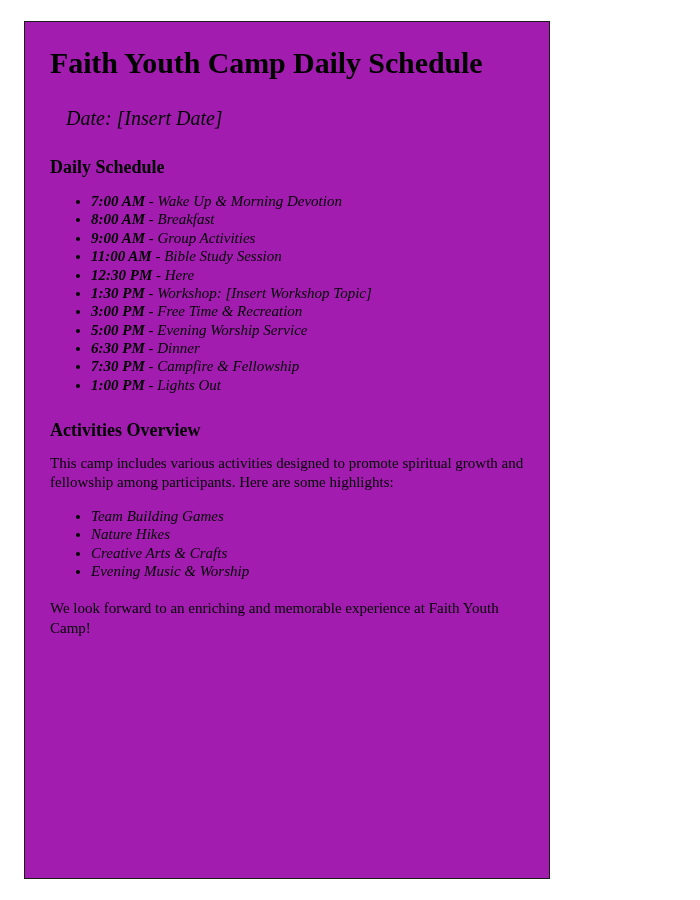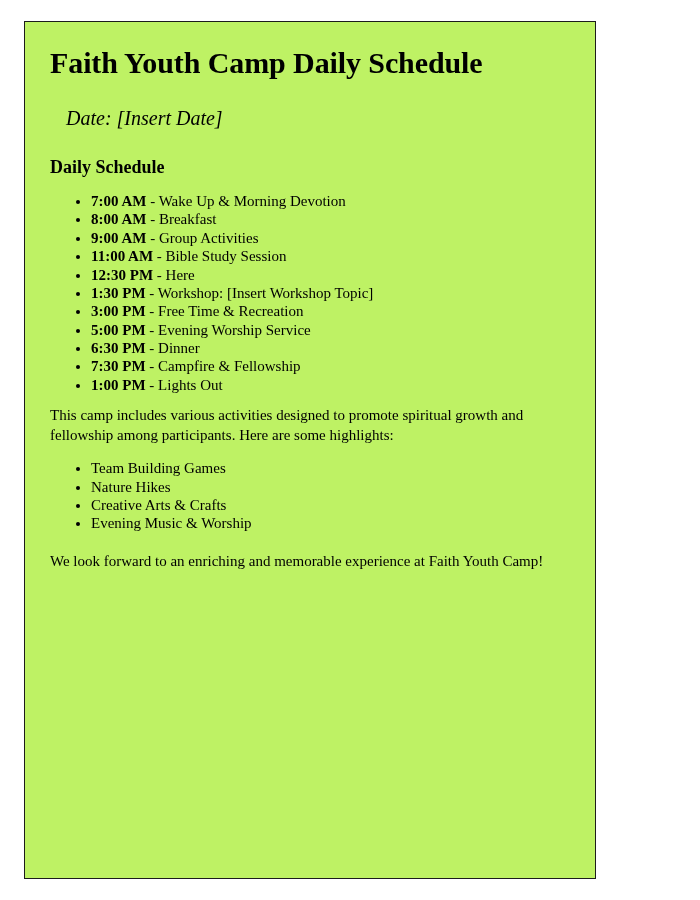--- a/index.html
+++ b/index.html
@@ -12,25 +12,25 @@
     height: 900px;
     font-family: "Liberation Serif", "DejaVu Serif", serif;
     color: #000000;
     overflow: hidden;
   }
 
   .page-frame {
     position: absolute;
     left: 24px;
     top: 21px;
-    width: 572px;
+    width: 526px;
     height: 858px;
     border: 1.5px solid #1c1c1c;
     box-sizing: border-box;
-    background: #bef264;
+    background: #a21caf;
   }
 
   .page-body {
     position: absolute;
     left: 25px;
     top: 24px;
     right: 18px;
   }
 
   .doc-title {
@@ -52,20 +52,21 @@
     font-size: 18px;
     font-weight: bold;
     margin: 26px 0 0 0;
     line-height: 1.2;
   }
 
   ul.doc-list {
     margin: 14px 0 0 0;
     padding-left: 41px;
     list-style-type: disc;
+    font-style: italic;
   }
 
   ul.doc-list li {
     font-size: 15px;
     line-height: 1.225;
     margin: 0;
     padding: 0;
   }
 
   ul.doc-list li .time {
@@ -105,20 +106,21 @@
         <li><span class="time">11:00 AM</span><span> - Bible Study Session</span></li>
         <li><span class="time">12:30 PM</span><span> - Here</span></li>
         <li><span class="time">1:30 PM</span><span> - Workshop: [Insert Workshop Topic]</span></li>
         <li><span class="time">3:00 PM</span><span> - Free Time &amp; Recreation</span></li>
         <li><span class="time">5:00 PM</span><span> - Evening Worship Service</span></li>
         <li><span class="time">6:30 PM</span><span> - Dinner</span></li>
         <li><span class="time">7:30 PM</span><span> - Campfire &amp; Fellowship</span></li>
         <li><span class="time">1:00 PM</span><span> - Lights Out</span></li>
       </ul>
 
+    <h2 class="section-heading">Activities Overview</h2>
 
     <p class="body-paragraph">This camp includes various activities designed to promote spiritual growth and fellowship among participants. Here are some highlights:</p>
 
     <ul class="doc-list">
         <li>Team Building Games</li>
         <li>Nature Hikes</li>
         <li>Creative Arts &amp; Crafts</li>
         <li>Evening Music &amp; Worship</li>
       </ul>
 

